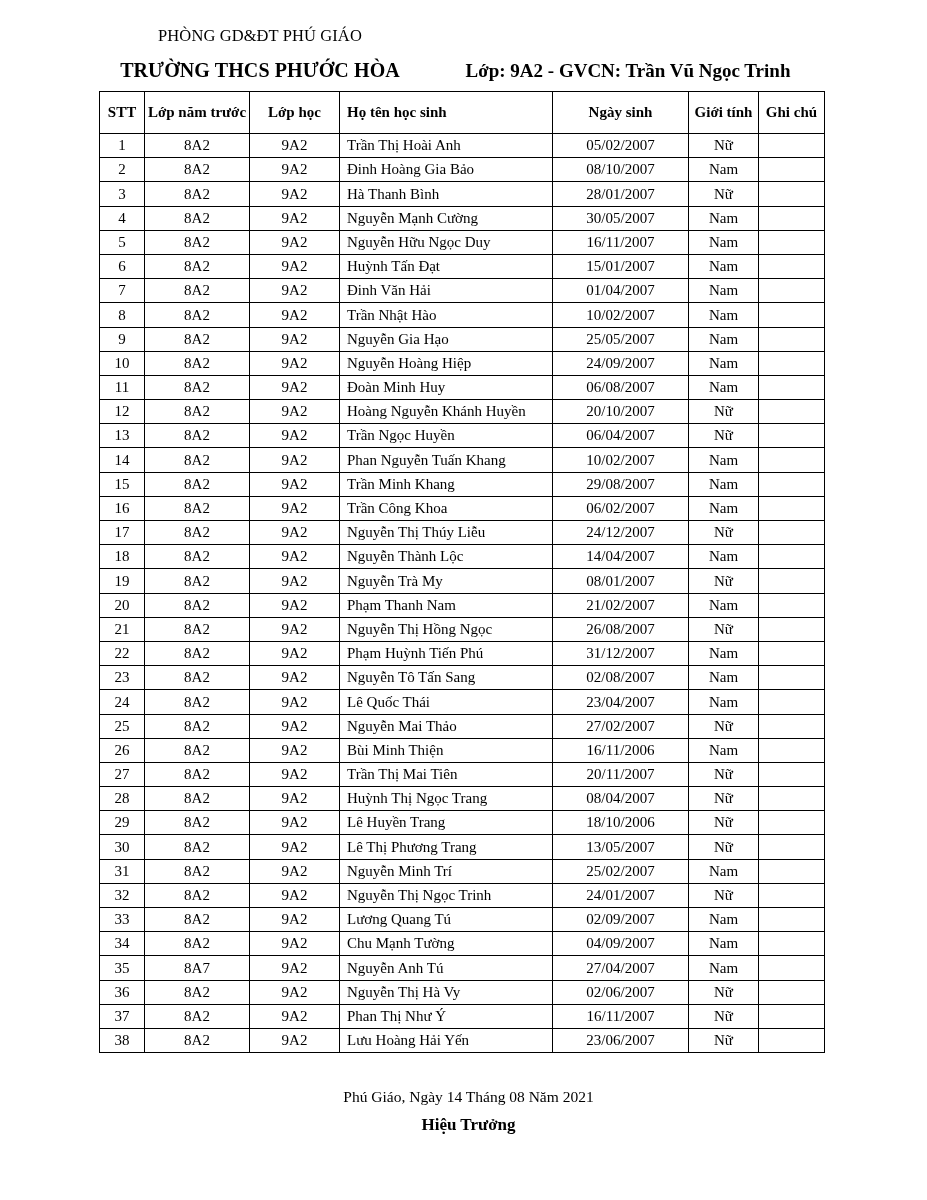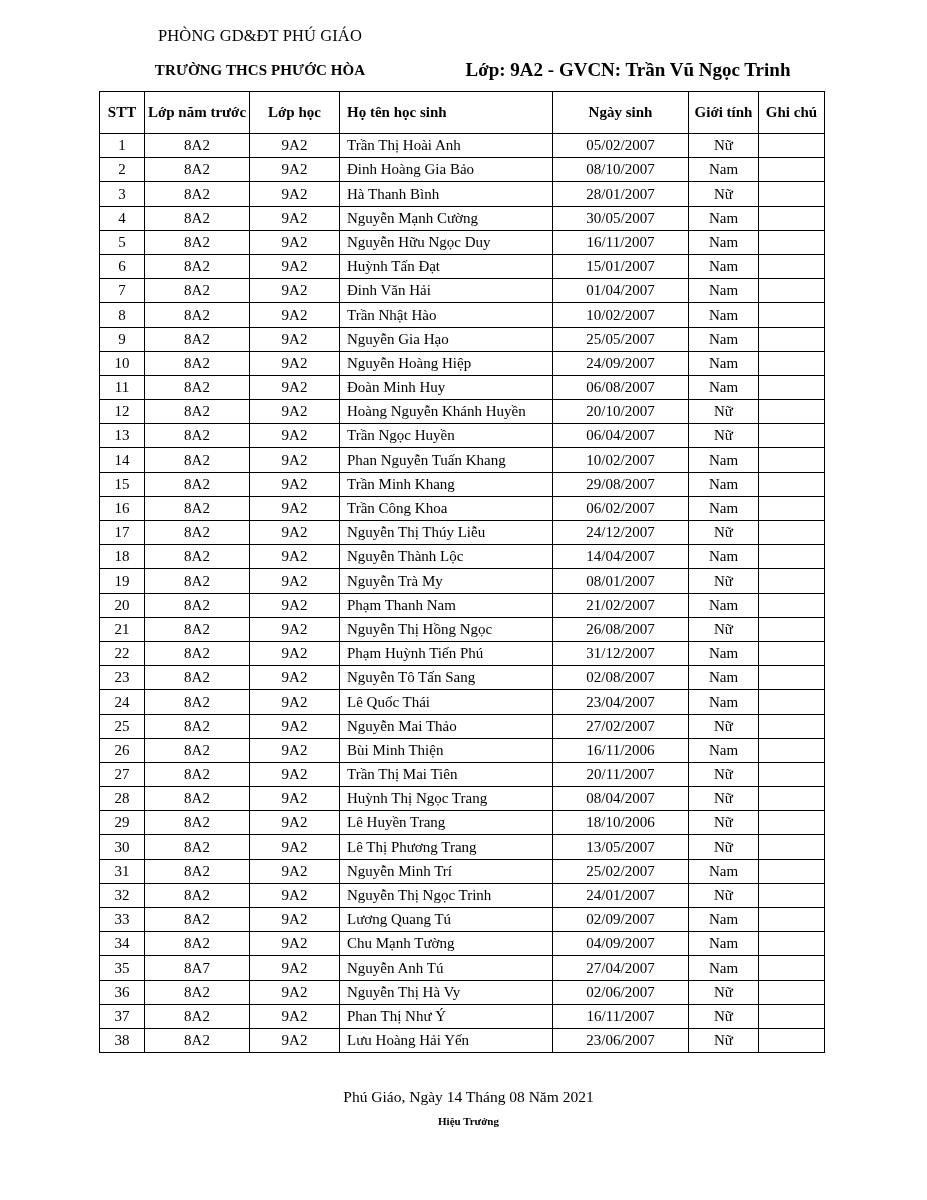--- a/index.html
+++ b/index.html
@@ -51,21 +51,21 @@
     font-size: 16.5px;
     font-weight: bold;
     white-space: nowrap;
     padding-right: 96px;
   }
   .lh-row.second {
     margin-top: 13px;
   }
   .lh-row.second .lh-left {
     font-weight: bold;
-    font-size: 15px;
+    font-size: 20px;
   }
   .lh-row.second .lh-right {
     font-size: 19px;
   }
 
   
   .table-wrap {
     position: absolute;
     left: 99px;
     top: 91px;
@@ -119,21 +119,21 @@
     left: 0;
     top: 1088px;
     width: 927px;
     text-align: center;
   }
   .footer .place-date {
     font-size: 15.5px;
     padding-left: 10px;
   }
   .footer .signer {
-    font-size: 11px;
+    font-size: 17px;
     font-weight: bold;
     margin-top: 9px;
     padding-left: 10px;
   }
 </style>
 </head>
 <body>
 
 <div class="page">
 

